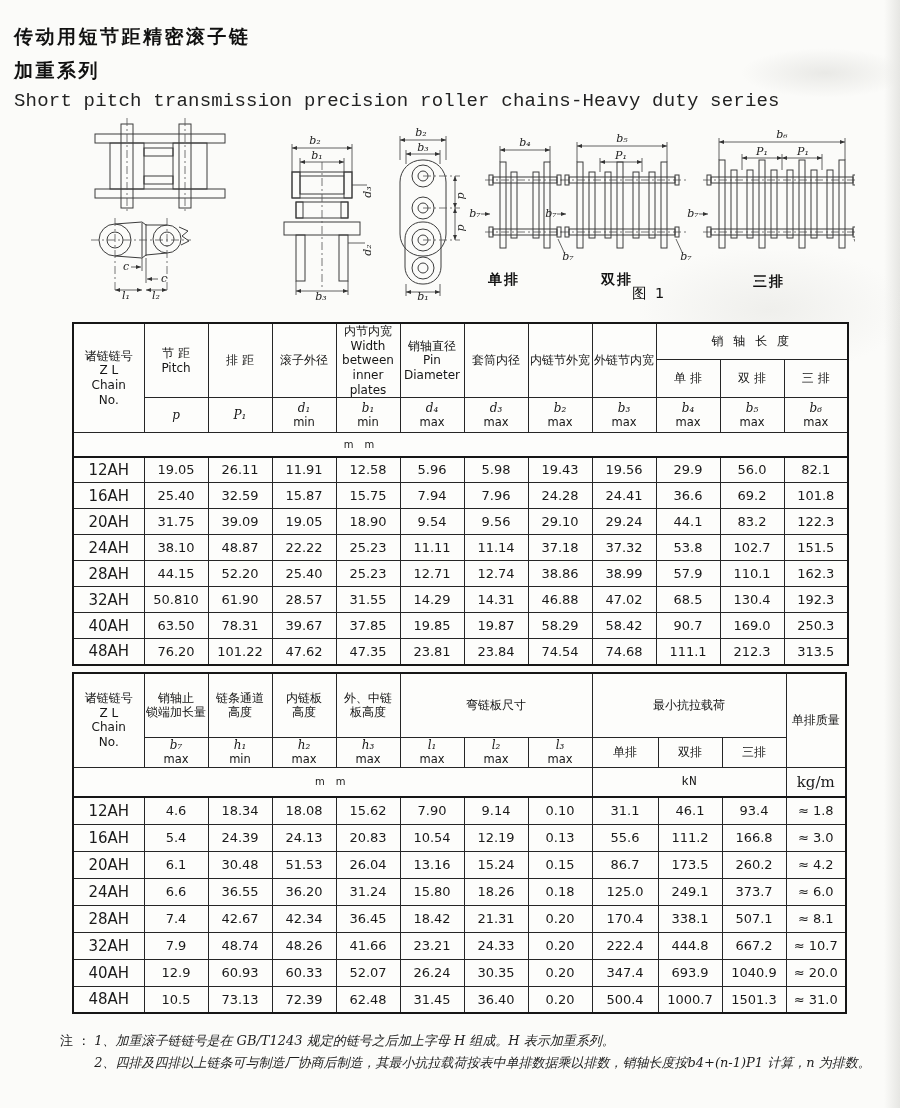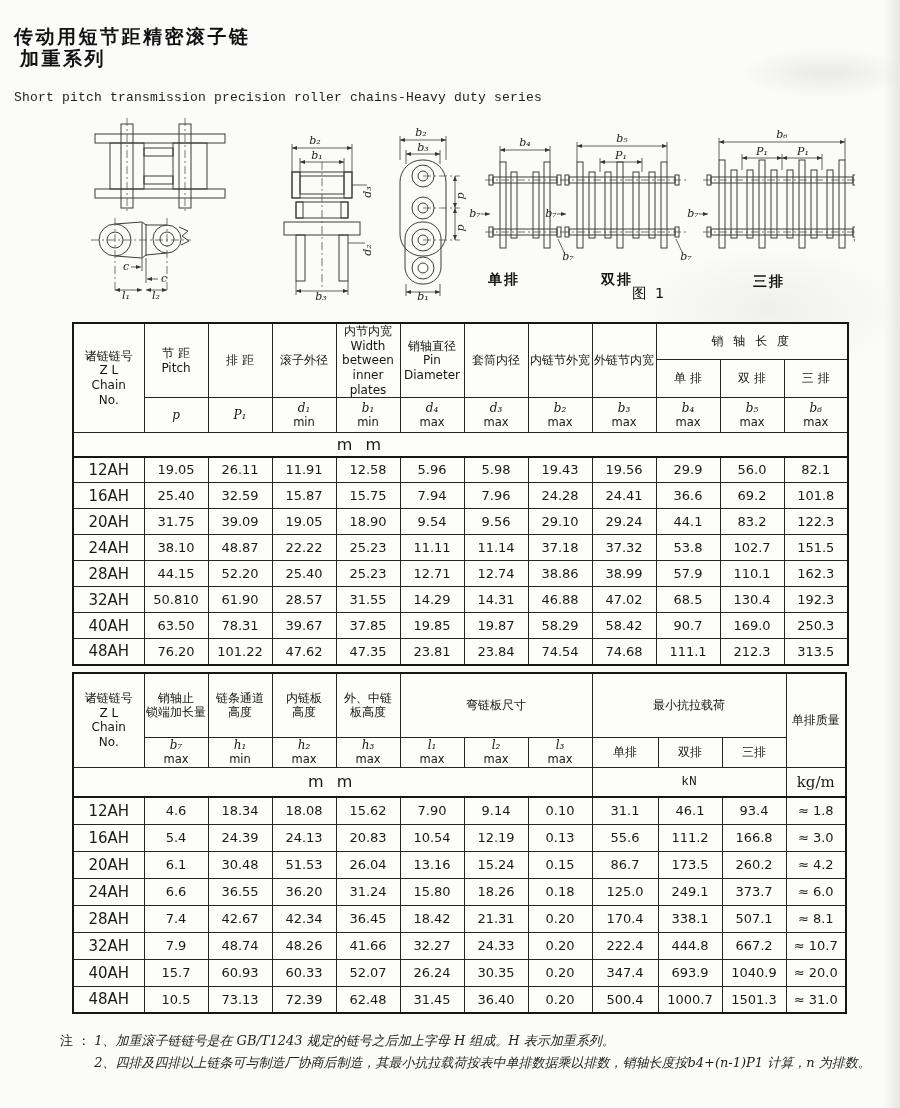--- a/index.html
+++ b/index.html
@@ -10,22 +10,22 @@
     color:#1c1c1c;
   }
   .scan-patch{position:absolute;pointer-events:none;}
   #patch1{left:740px;top:48px;width:170px;height:50px;background:radial-gradient(ellipse at center,#e9e9e6 0%,rgba(233,233,230,0) 70%);}
   #patch2{left:884px;top:0;width:16px;height:1108px;background:linear-gradient(to right,rgba(0,0,0,0),#e6e6e3);}
   #patch3{left:640px;top:250px;width:260px;height:120px;background:radial-gradient(ellipse at center,#efefec 0%,rgba(239,239,236,0) 75%);}
 
   
   .title-zh{position:absolute;left:14px;font-weight:bold;font-size:19px;letter-spacing:2.5px;color:#111;}
   #title1{top:24px;}
-  #title2{top:46px;margin-left:6px;}
-  .title-en{position:absolute;left:14px;top:90px;font-family:"Liberation Mono","DejaVu Sans Mono",monospace;font-size:13px;letter-spacing:0.2px;color:#222;}
+  #title2{top:58px;}
+  .title-en{position:absolute;left:14px;top:90px;font-family:"Liberation Mono","DejaVu Sans Mono",monospace;font-size:19px;letter-spacing:0.2px;color:#222;}
 
   
   #diagram-svg{position:absolute;left:55px;top:118px;}
   #diagram-svg .ln{stroke:#3c3c3c;fill:none;stroke-width:1;}
   #diagram-svg .cl{stroke:#555;fill:none;stroke-width:0.8;stroke-dasharray:8 3 2 3;}
   #diagram-svg .dm{stroke:#3c3c3c;fill:none;stroke-width:0.8;}
   #diagram-svg text.dim{font-family:"DejaVu Serif","Liberation Serif",serif;font-style:italic;font-size:11px;fill:#222;text-anchor:middle;}
   .diag-caption{position:absolute;font-size:14px;font-weight:bold;letter-spacing:2px;color:#111;}
   #cap-single{left:488px;top:271px;}
   #cap-double{left:601px;top:271px;}
@@ -39,21 +39,21 @@
   .tbl th,.tbl td{border:1px solid #262626;text-align:center;vertical-align:middle;white-space:pre-line;padding:0 1px;font-weight:normal;}
   .tbl{border:2px solid #161616;}
   .tbl th{font-size:12px;line-height:1.22;color:#151515;}
   .tbl td{font-size:13px;color:#1a1a1a;}
   .tbl .sub i{display:block;font-family:"DejaVu Serif","Liberation Serif",serif;font-style:italic;font-size:12px;}
   .tbl .sub span{display:block;font-size:11.5px;}
   .tbl .cnsub{font-size:12px;}
   tr.rA{height:32px;} tr.rB{height:34px;} tr.rC{height:35px;} tr.rU{height:24px;}
   tr.rA2{height:64px;} tr.rB2{height:30px;} tr.rU2{height:30px;}
   #t1 tbody tr{height:26px;} #t2 tbody tr{height:27px;}
-  td.unit{font-size:16px;}
+  td.unit{font-size:10px;}
   td.mmcell{letter-spacing:4px;padding-right:200px;}
   td.mmcell2{letter-spacing:4px;padding-left:0;}
   td.kn{font-family:Liberation Mono, monospace;font-size:13px;}
   td.kgm{font-family:"DejaVu Serif","Liberation Serif",serif;font-size:15px;}
   tr.rU td,tr.rU2 td{border-bottom:2px solid #161616;}
   td.chain{font-size:15px;}
 
   
   .notes{position:absolute;left:60px;top:1030px;width:826px;display:flex;font-family:"DejaVu Serif","Liberation Serif",serif;font-size:13px;color:#1d1d1d;line-height:22px;}
   .notes-label{white-space:nowrap;margin-right:4px;}
@@ -585,32 +585,32 @@
         <td>507.1</td>
         <td>≈ 8.1</td>
       </tr>
 
       <tr>
         <td class="chain">32AH</td>
         <td>7.9</td>
         <td>48.74</td>
         <td>48.26</td>
         <td>41.66</td>
-        <td>32.27</td>
+        <td>23.21</td>
         <td>24.33</td>
         <td>0.20</td>
         <td>222.4</td>
         <td>444.8</td>
         <td>667.2</td>
         <td>≈ 10.7</td>
       </tr>
 
       <tr>
         <td class="chain">40AH</td>
-        <td>15.7</td>
+        <td>12.9</td>
         <td>60.93</td>
         <td>60.33</td>
         <td>52.07</td>
         <td>26.24</td>
         <td>30.35</td>
         <td>0.20</td>
         <td>347.4</td>
         <td>693.9</td>
         <td>1040.9</td>
         <td>≈ 20.0</td>

